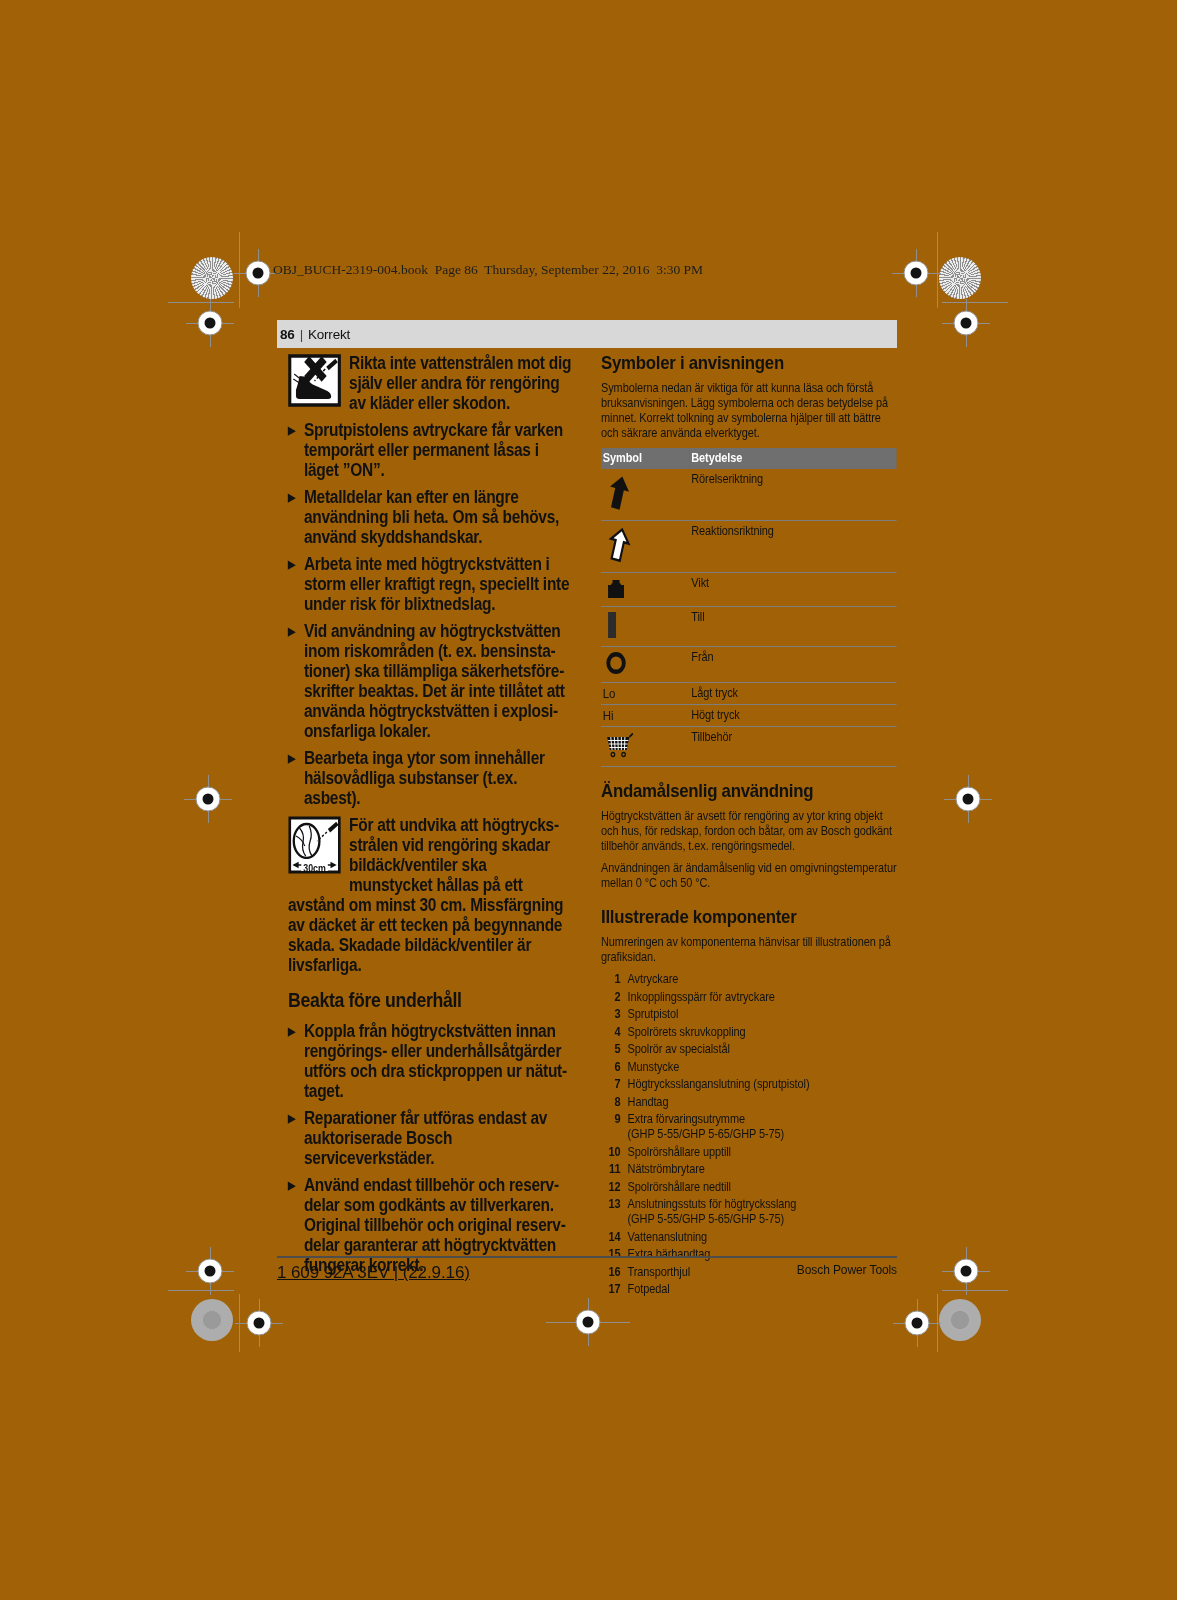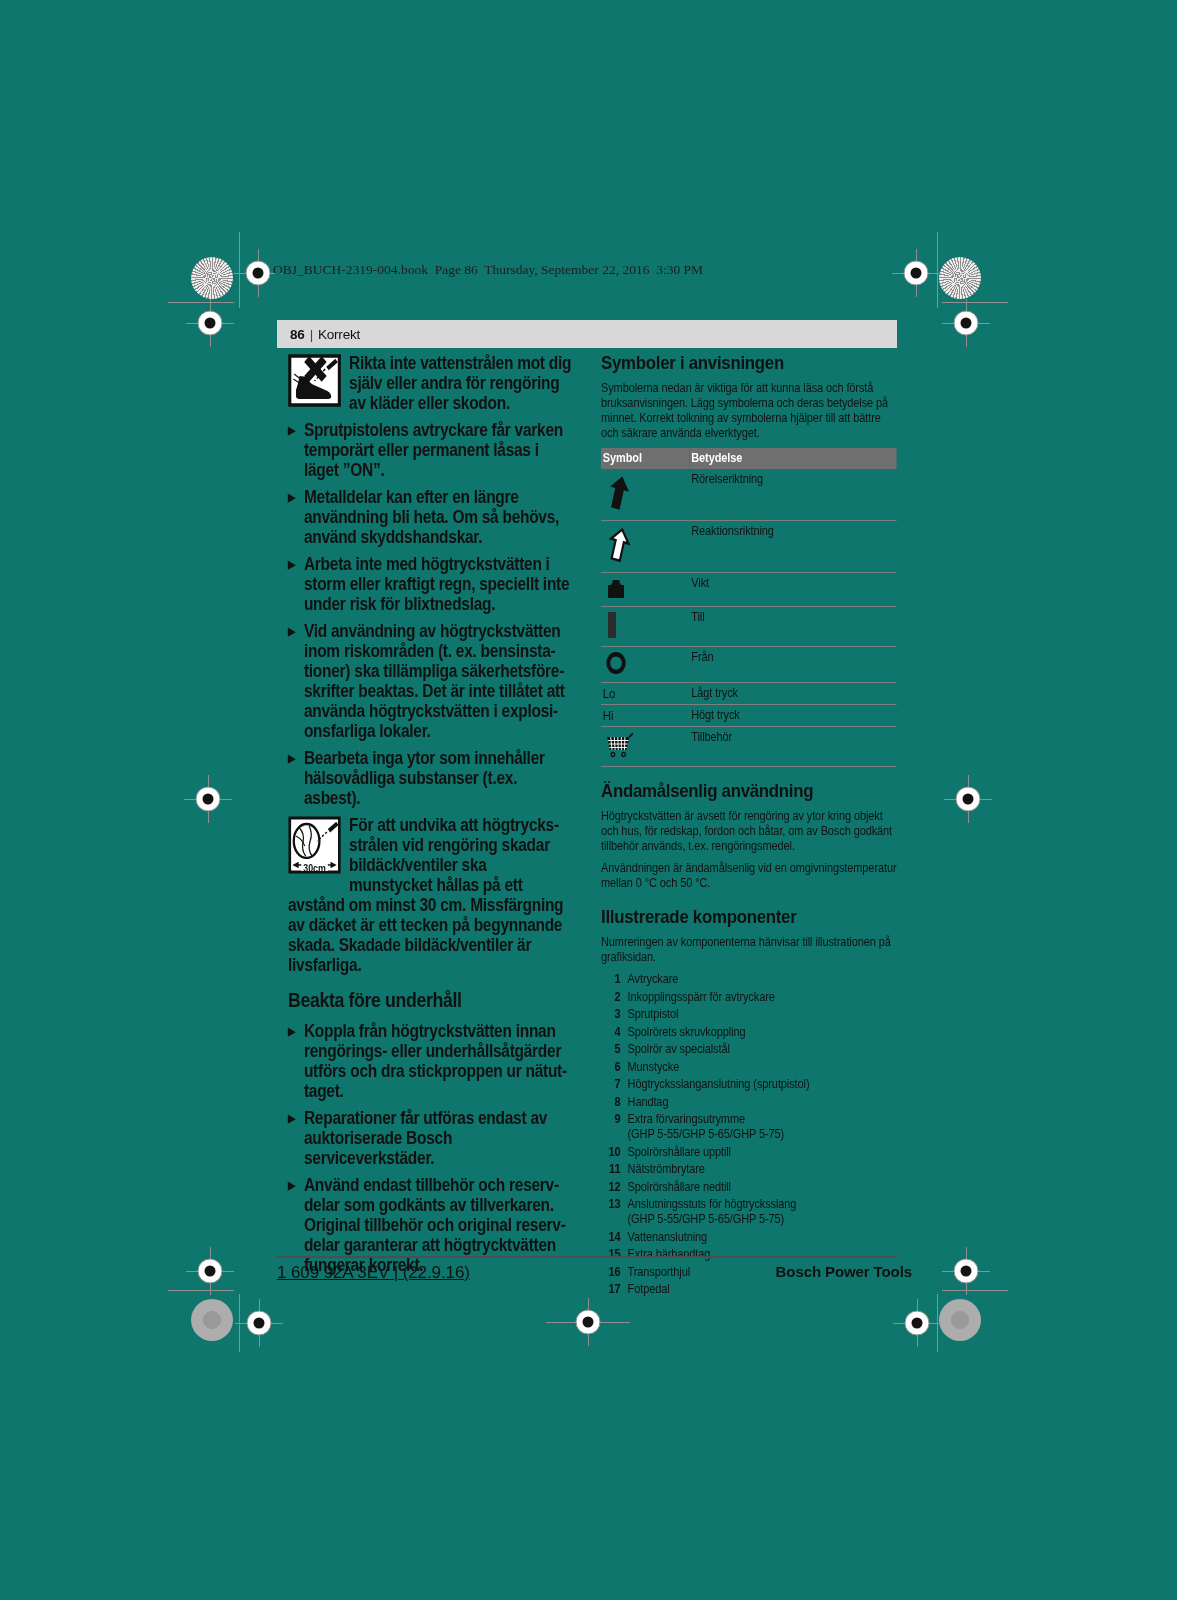--- a/index.html
+++ b/index.html
@@ -1,37 +1,37 @@
 <!DOCTYPE html>
 <html><head>
 <meta charset="utf-8">
 <style>
   html,body{margin:0;padding:0;background:#ffffff;}
-  .page{position:relative;width:1177px;height:1600px;background:#0f766e;
+  .page{position:relative;width:1177px;height:1600px;background:#a16207;
         font-family:"Liberation Sans",sans-serif;color:#111;overflow:hidden;}
 
   
   .reg{position:absolute;width:48px;height:48px;transform:translate(-50%,-50%);}
   .reg.wide{width:84px;}
   .reg .h{position:absolute;left:0;right:0;top:50%;height:1px;background:#8f8f8f;}
   .reg .v{position:absolute;top:0;bottom:0;left:50%;width:1px;background:#8f8f8f;}
   .reg .c{position:absolute;left:50%;top:50%;width:23px;height:23px;border:1px solid #8f8f8f;
           border-radius:50%;transform:translate(-50%,-50%);background:#fff;}
   .reg .d{position:absolute;left:50%;top:50%;width:11px;height:11px;background:#141414;
           border-radius:50%;transform:translate(-50%,-50%);}
   .sun{position:absolute;width:42px;height:42px;border-radius:50%;transform:translate(-50%,-50%);
        background:#b3b3b3;background:repeating-conic-gradient(#8f8f8f 0deg 4deg,#ececec 4deg 9deg);}
   .sun.solid{background:#a8a8a8;background:radial-gradient(circle at 50% 50%, #9a9a9a 0 30%, #adadad 30% 100%);}
   .trim{position:absolute;background:#8f8f8f;}
 
   
   .print-header{position:absolute;left:273px;top:262px;font-family:"Liberation Serif",serif;
                 font-size:13.5px;color:#1d1d1d;white-space:pre;}
   .band{position:absolute;left:277px;top:320px;width:620px;height:28px;background:#d8d8d8;
-        display:flex;align-items:center;padding-left:13px;box-sizing:border-box;
+        display:flex;align-items:center;padding-left:3px;box-sizing:border-box;
         font-size:13.5px;letter-spacing:-0.2px;}
   .band .num{font-weight:700;}
   .band .sep{margin:0 5px;color:#444;font-weight:400;}
 
   
   .col-left{position:absolute;left:288px;top:353px;width:322px;
             transform:scaleX(0.885);transform-origin:0 0;
             font-size:17.5px;line-height:20px;font-weight:700;letter-spacing:-0.3px;}
   .warn-block{margin-bottom:7px;}
   .warn-block::after{content:"";display:block;clear:both;}
@@ -57,21 +57,21 @@
   .symbols td.sym{padding-top:4px;}
   .sym-text{font-size:13px;}
   .comp-intro{margin-bottom:5px;}
   .comp-item{display:flex;margin-bottom:2.5px;line-height:15px;}
   .comp-item .num{width:22px;min-width:22px;text-align:right;font-weight:700;margin-right:8px;}
   .comp-item .note{display:block;}
 
   
   .footer-line{position:absolute;left:277px;top:1256px;width:620px;height:2px;background:#4d4d4d;}
   .footer-left{position:absolute;left:277px;top:1263px;font-size:17px;letter-spacing:-0.1px;text-decoration:underline;}
-  .footer-right{position:absolute;right:265px;top:1263px;font-size:15px;font-weight:700;letter-spacing:-0.1px;}
+  .footer-right{position:absolute;right:280px;top:1263px;font-size:12px;font-weight:400;letter-spacing:-0.1px;}
 </style>
 </head>
 <body>
 
 <div class="page">
 
   <div class="trim" style="left:239px;top:232px;width:1px;height:76px;"></div>
   <div class="trim" style="left:168px;top:302px;width:66px;height:1px;"></div>
   <div class="trim" style="left:937px;top:232px;width:1px;height:76px;"></div>
   <div class="trim" style="left:942px;top:302px;width:66px;height:1px;"></div>

